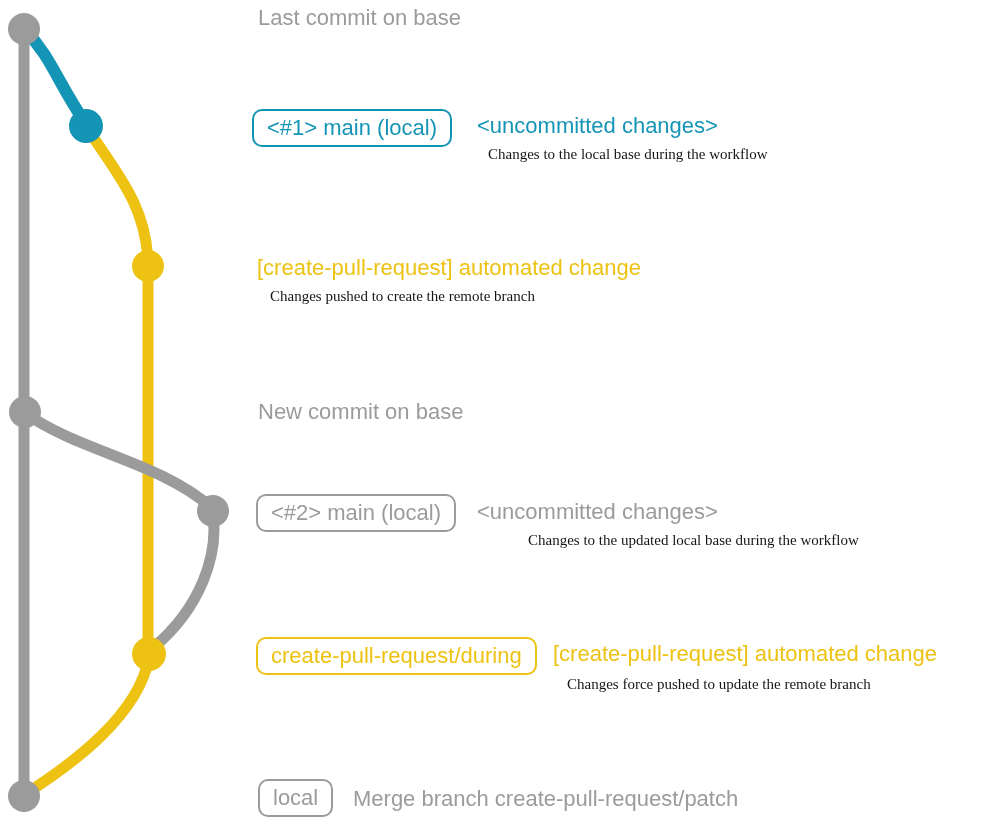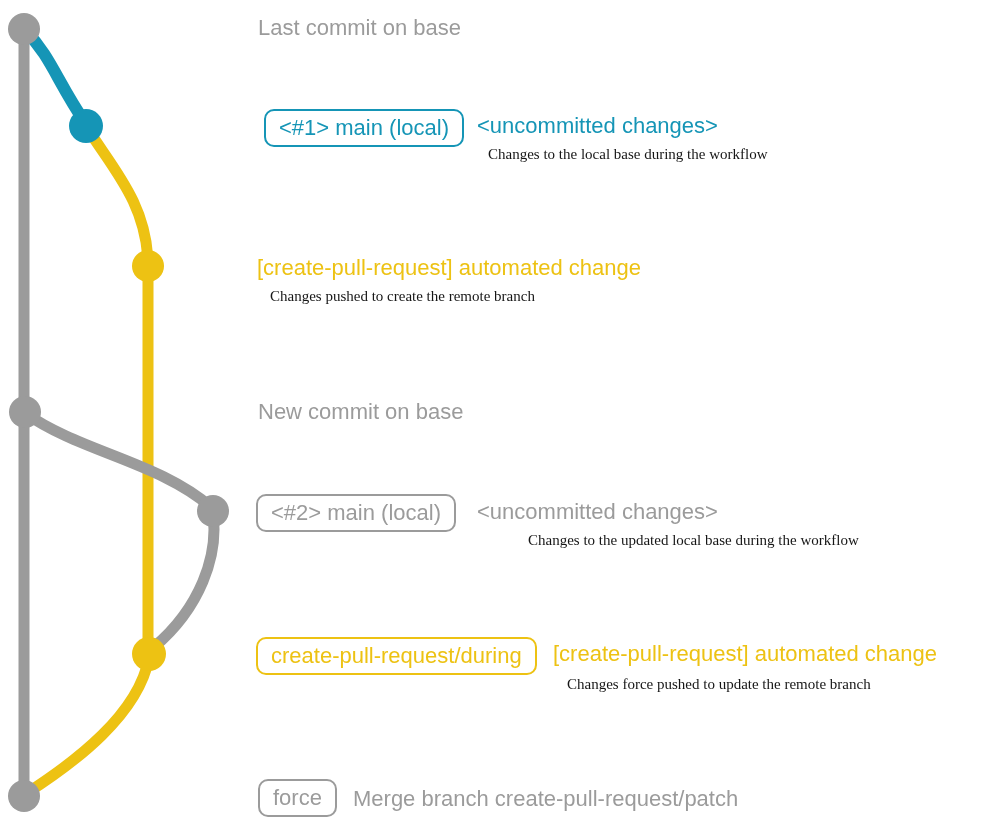--- a/index.html
+++ b/index.html
@@ -54,23 +54,23 @@
 
   <circle cx="24" cy="29" r="16" class="fill-gray"></circle>
   <circle cx="86" cy="126" r="17" class="fill-blue"></circle>
   <circle cx="148" cy="266" r="16" class="fill-yellow"></circle>
   <circle cx="25" cy="412" r="16" class="fill-gray"></circle>
   <circle cx="213" cy="511" r="16" class="fill-gray"></circle>
   <circle cx="149" cy="654" r="17" class="fill-yellow"></circle>
   <circle cx="24" cy="796" r="16" class="fill-gray"></circle>
 </svg>
 
-<div class="abs title gray-text" style="left:258px;top:16px;text-align:center;">Last commit on base</div>
+<div class="abs title gray-text" style="left:258px;top:6px;text-align:center;">Last commit on base</div>
 
-<div class="abs" style="left:264px;top:109px;">
+<div class="abs" style="left:252px;top:109px;">
   <span class="label-box blue">&lt;#1&gt; main (local)</span>
 </div>
 <div class="abs title blue-text" style="left:477px;top:114px;">&lt;uncommitted changes&gt;</div>
 <div class="abs note" style="left:488px;top:146px;">Changes to the local base during the workflow</div>
 
 <div class="abs title yellow-text" style="left:257px;top:256px;">[create-pull-request] automated change</div>
 <div class="abs note" style="left:270px;top:288px;">Changes pushed to create the remote branch</div>
 
 <div class="abs title gray-text" style="left:258px;top:400px;text-align:center;">New commit on base</div>
 
@@ -80,15 +80,15 @@
 <div class="abs title gray-text" style="left:477px;top:500px;">&lt;uncommitted changes&gt;</div>
 <div class="abs note" style="left:496px;top:532px;margin-left:32px;">Changes to the updated local base during the workflow</div>
 
 <div class="abs" style="left:256px;top:637px;">
   <span class="label-box yellow">create-pull-request/during</span>
 </div>
 <div class="abs title yellow-text" style="left:553px;top:642px;">[create-pull-request] automated change</div>
 <div class="abs note" style="left:567px;top:676px;">Changes force pushed to update the remote branch</div>
 
 <div class="abs" style="left:258px;top:779px;">
-  <span class="label-box gray">force</span>
+  <span class="label-box gray">local</span>
 </div>
 <div class="abs title gray-text" style="left:345px;top:787px;margin-left:8px;">Merge branch create-pull-request/patch</div>
 
 </body></html>

